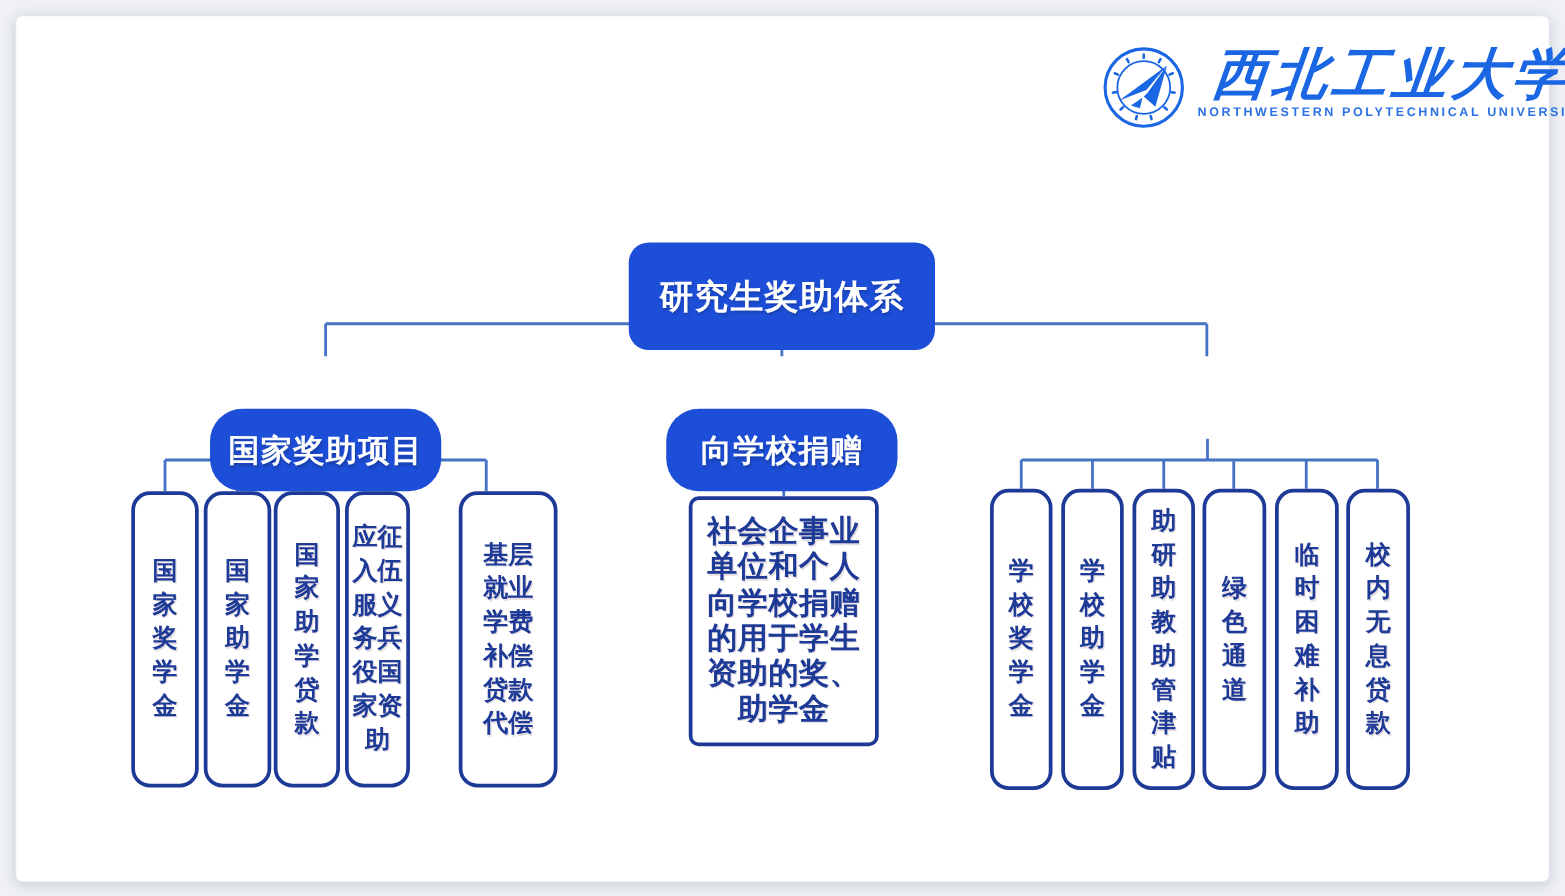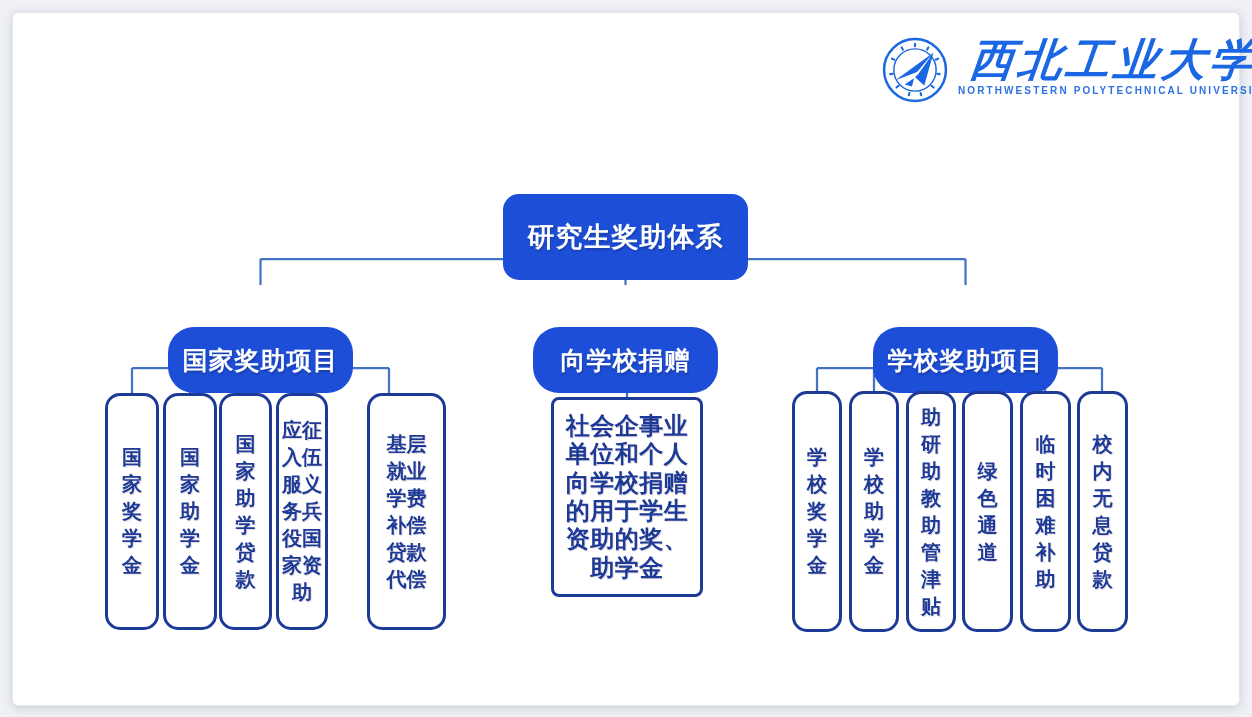--- a/index.html
+++ b/index.html
@@ -126,23 +126,20 @@
   <div class="node root">
     <span>研究生奖助体系</span>
   </div>
 
   <div class="node branch b0">
     <span>国家奖助项目</span>
   </div>
   <div class="node branch b1">
     <span>向学校捐赠</span>
   </div>
-  <div class="node branch b2">
-    <span>学校奖助项目</span>
-  </div>
 
   <div class="leaf lg" style="left:105px;width:54px;">国
 家
 奖
 学
 金</div>
   <div class="leaf lg" style="left:163px;width:54px;">国
 家
 助
 学

